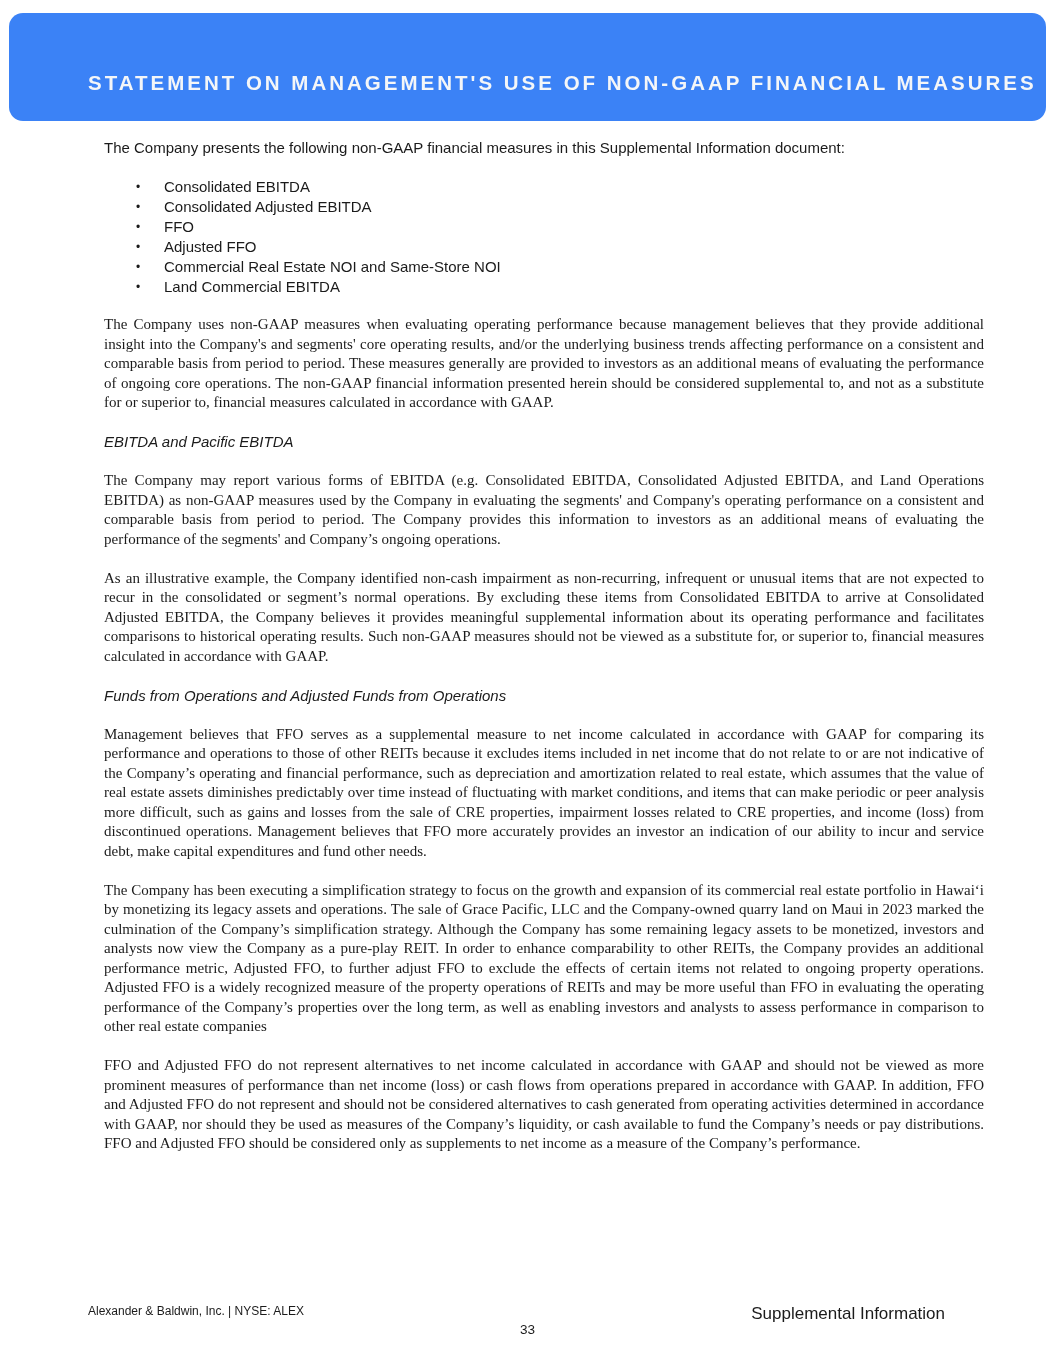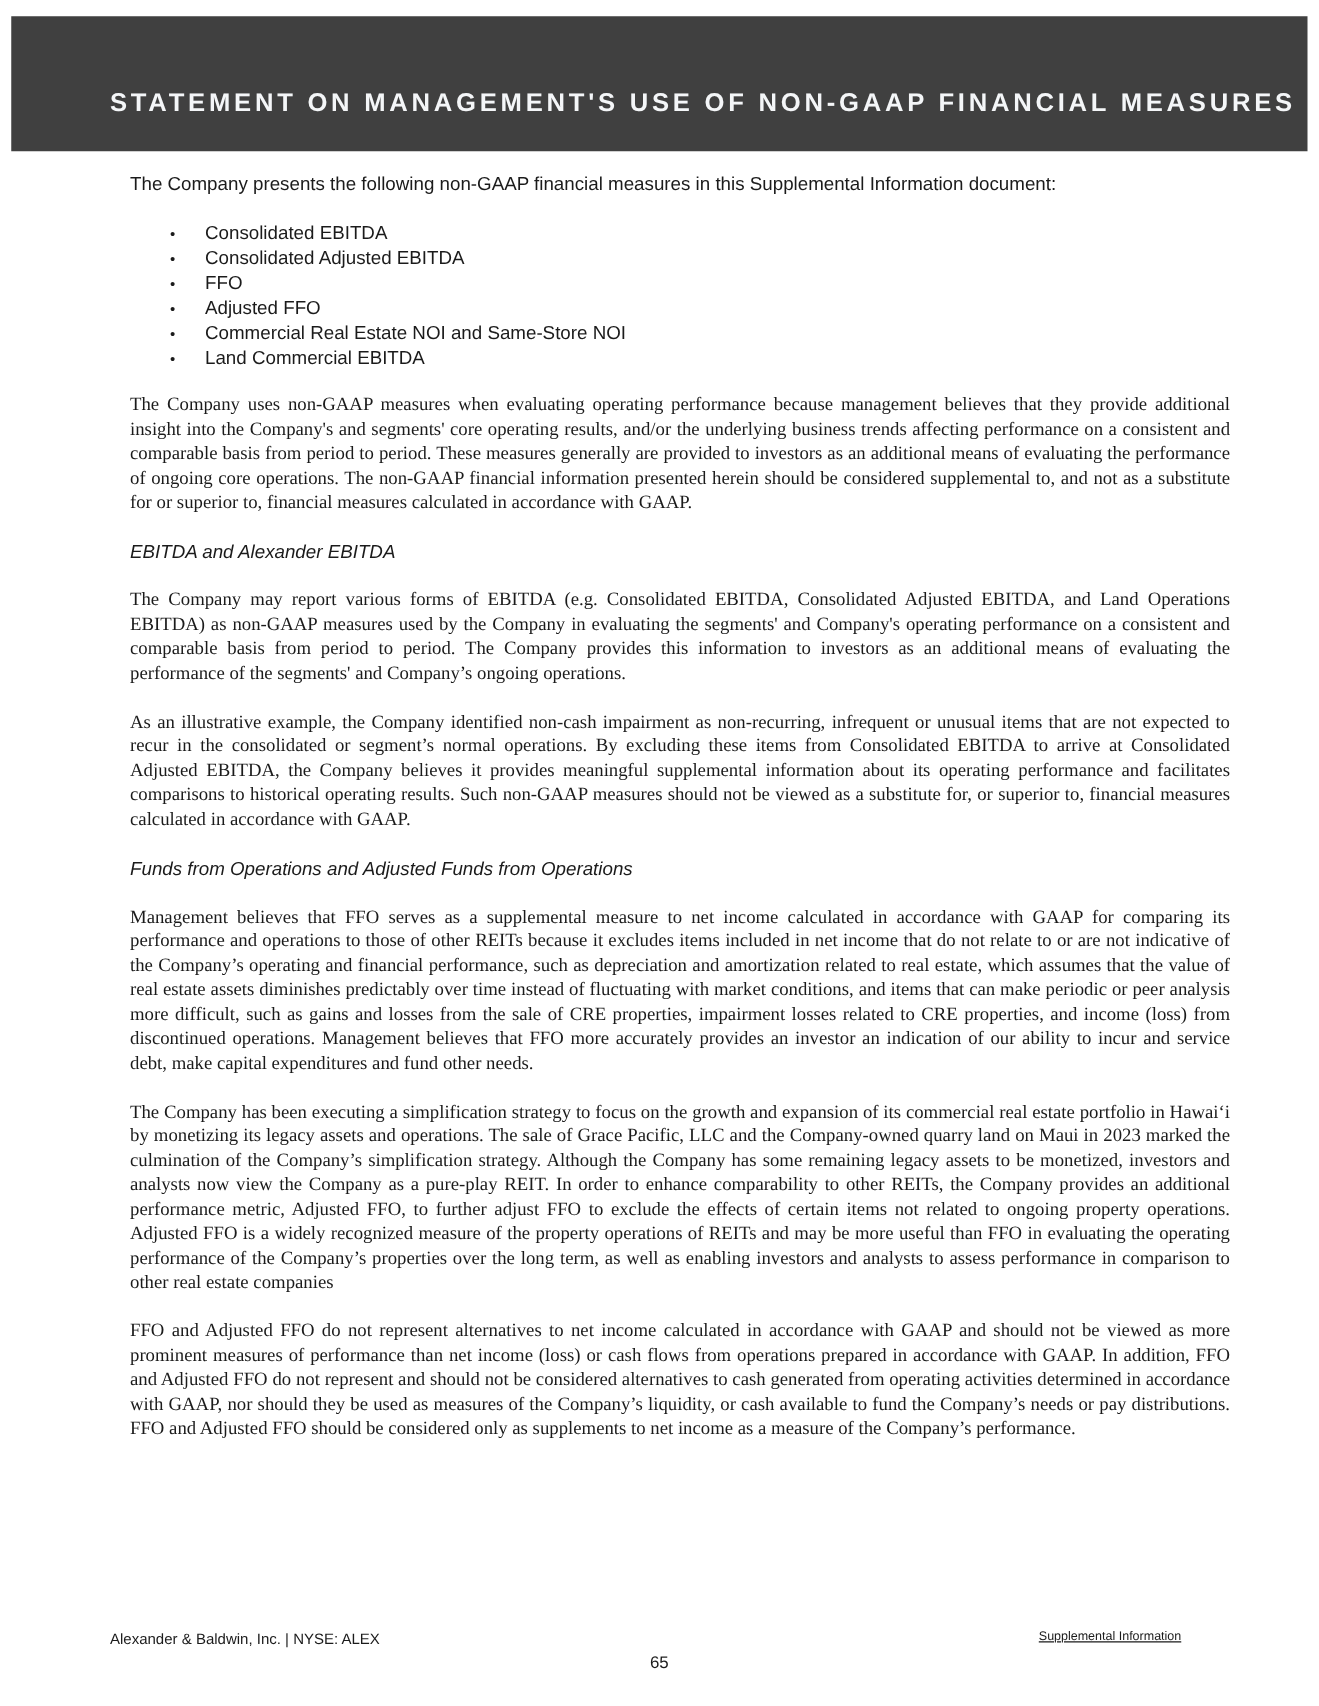--- a/index.html
+++ b/index.html
@@ -64,38 +64,37 @@
   .footer-left {
     position: absolute;
     left: 88px;
     top: 1304px;
     font-size: 12px;
   }
   .footer-right {
     position: absolute;
     right: 110px;
     top: 1304px;
-    font-size: 10px;
-    text-decoration: underline;
+    font-size: 17px;
   }
   .pagenum {
     position: absolute;
     left: 0;
     right: 0;
     top: 1322px;
     text-align: center;
     font-size: 13.5px;
   }
 </style>
 </head>
 <body>
 
 <div>
 
-  <header class="banner" style="background: #404040;">
+  <header class="banner" style="background: #3b82f6; border-radius: 14px;">
     <h1>STATEMENT ON MANAGEMENT'S USE OF NON-GAAP FINANCIAL MEASURES</h1>
   </header>
 
   <main class="content">
 
     <p>The Company presents the following non-GAAP financial measures in this Supplemental Information document:</p>
 
     <ul class="bullets">
       <li>
         <span class="bullet">•</span>
@@ -118,36 +117,36 @@
         <span>Commercial Real Estate NOI and Same-Store NOI</span>
       </li>
       <li>
         <span class="bullet">•</span>
         <span>Land Commercial EBITDA</span>
       </li>
     </ul>
 
     <p class="justify">The Company uses non-GAAP measures when evaluating operating performance because management believes that they provide additional insight into the Company's and segments' core operating results, and/or the underlying business trends affecting performance on a consistent and comparable basis from period to period. These measures generally are provided to investors as an additional means of evaluating the performance of ongoing core operations. The non-GAAP financial information presented herein should be considered supplemental to, and not as a substitute for or superior to, financial measures calculated in accordance with GAAP.</p>
 
-    <h2 class="subhead">EBITDA and Alexander EBITDA</h2>
+    <h2 class="subhead">EBITDA and Pacific EBITDA</h2>
 
     <p class="justify">The Company may report various forms of EBITDA (e.g. Consolidated EBITDA, Consolidated Adjusted EBITDA, and Land Operations EBITDA) as non-GAAP measures used by the Company in evaluating the segments' and Company's operating performance on a consistent and comparable basis from period to period. The Company provides this information to investors as an additional means of evaluating the performance of the segments' and Company’s ongoing operations.</p>
 
 
     <p class="justify">As an illustrative example, the Company identified non-cash impairment as non-recurring, infrequent or unusual items that are not expected to recur in the consolidated or segment’s normal operations. By excluding these items from Consolidated EBITDA to arrive at Consolidated Adjusted EBITDA, the Company believes it provides meaningful supplemental information about its operating performance and facilitates comparisons to historical operating results. Such non-GAAP measures should not be viewed as a substitute for, or superior to, financial measures calculated in accordance with GAAP.</p>
 
     <h2 class="subhead">Funds from Operations and Adjusted Funds from Operations</h2>
 
     <p class="justify">Management believes that FFO serves as a supplemental measure to net income calculated in accordance with GAAP for comparing its performance and operations to those of other REITs because it excludes items included in net income that do not relate to or are not indicative of the Company’s operating and financial performance, such as depreciation and amortization related to real estate, which assumes that the value of real estate assets diminishes predictably over time instead of fluctuating with market conditions, and items that can make periodic or peer analysis more difficult, such as gains and losses from the sale of CRE properties, impairment losses related to CRE properties, and income (loss) from discontinued operations. Management believes that FFO more accurately provides an investor an indication of our ability to incur and service debt, make capital expenditures and fund other needs.</p>
 
     <p class="justify">The Company has been executing a simplification strategy to focus on the growth and expansion of its commercial real estate portfolio in Hawaiʻi by monetizing its legacy assets and operations. The sale of Grace Pacific, LLC and the Company-owned quarry land on Maui in 2023 marked the culmination of the Company’s simplification strategy. Although the Company has some remaining legacy assets to be monetized, investors and analysts now view the Company as a pure-play REIT. In order to enhance comparability to other REITs, the Company provides an additional performance metric, Adjusted FFO, to further adjust FFO to exclude the effects of certain items not related to ongoing property operations. Adjusted FFO is a widely recognized measure of the property operations of REITs and may be more useful than FFO in evaluating the operating performance of the Company’s properties over the long term, as well as enabling investors and analysts to assess performance in comparison to other real estate companies</p>
 
     <p class="justify">FFO and Adjusted FFO do not represent alternatives to net income calculated in accordance with GAAP and should not be viewed as more prominent measures of performance than net income (loss) or cash flows from operations prepared in accordance with GAAP. In addition, FFO and Adjusted FFO do not represent and should not be considered alternatives to cash generated from operating activities determined in accordance with GAAP, nor should they be used as measures of the Company’s liquidity, or cash available to fund the Company’s needs or pay distributions. FFO and Adjusted FFO should be considered only as supplements to net income as a measure of the Company’s performance.</p>
 
   </main>
 
   <footer>
     <span class="footer-left">Alexander &amp; Baldwin, Inc. | NYSE: ALEX</span>
     <span class="footer-right">Supplemental Information</span>
-    <div class="pagenum">65</div>
+    <div class="pagenum">33</div>
   </footer>
 
 </div>
 
 </body></html>

